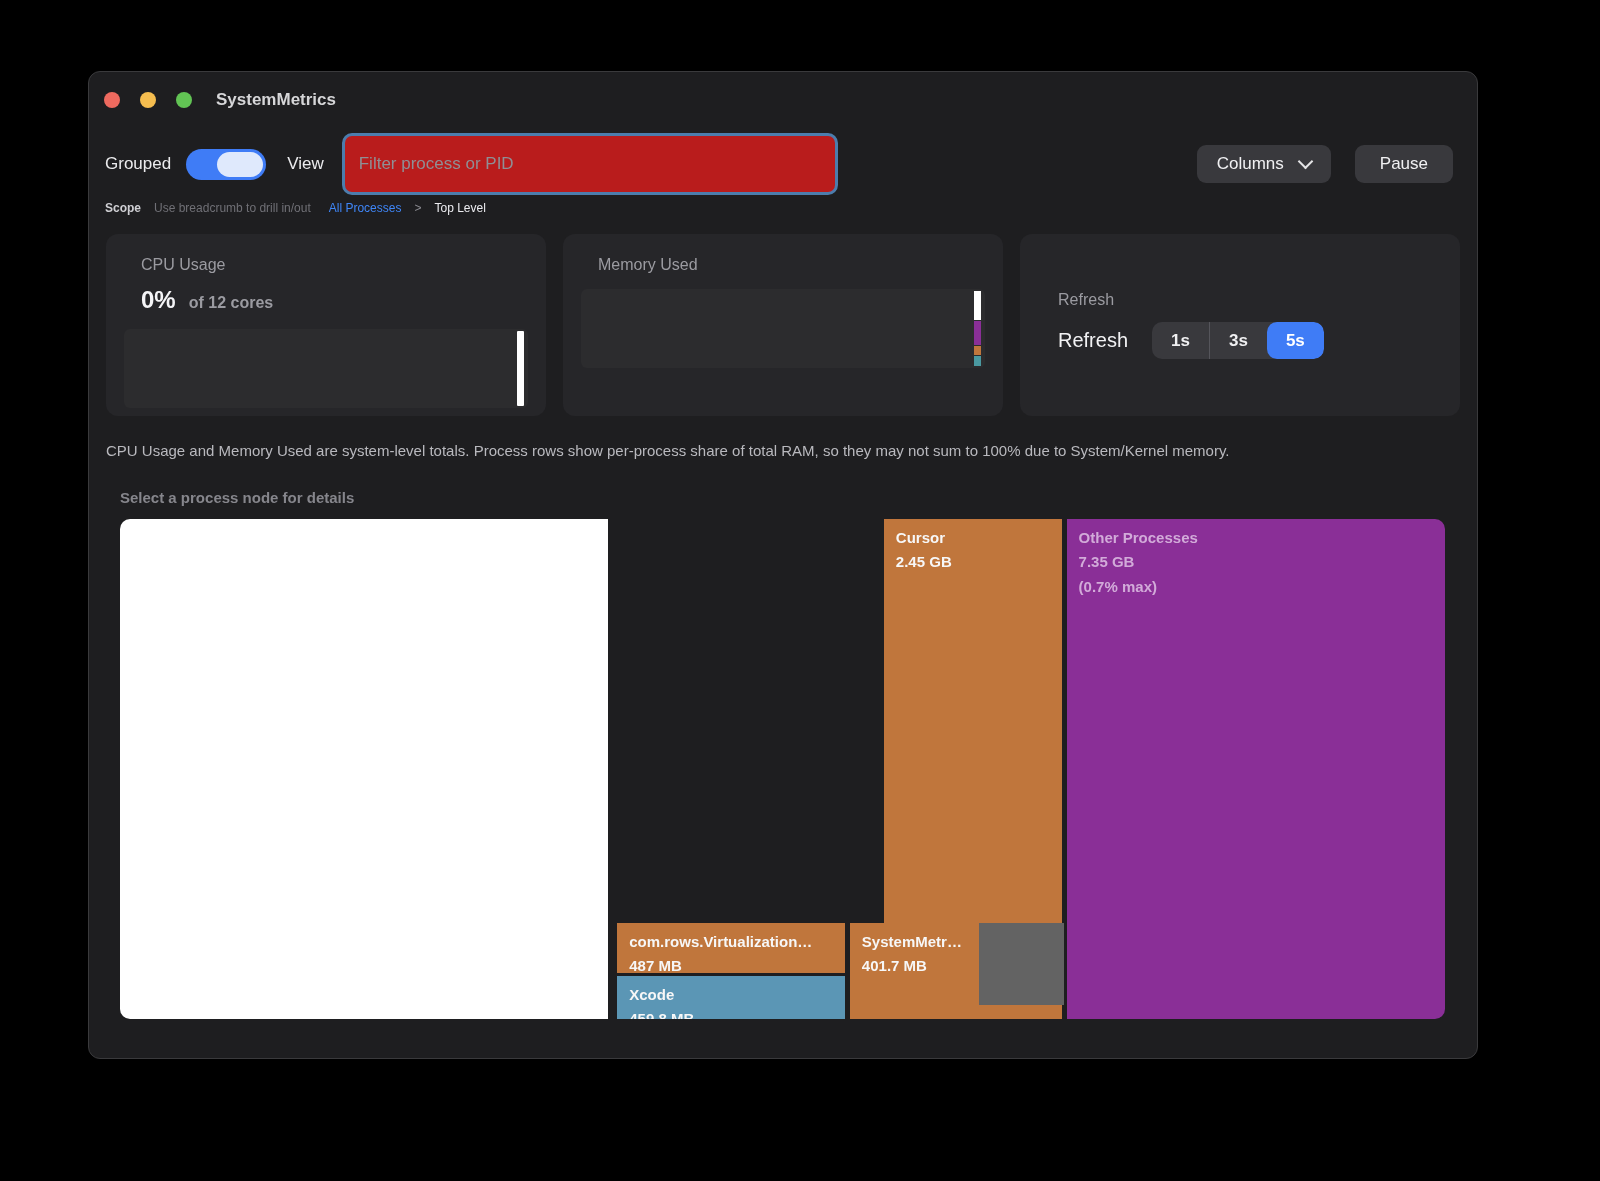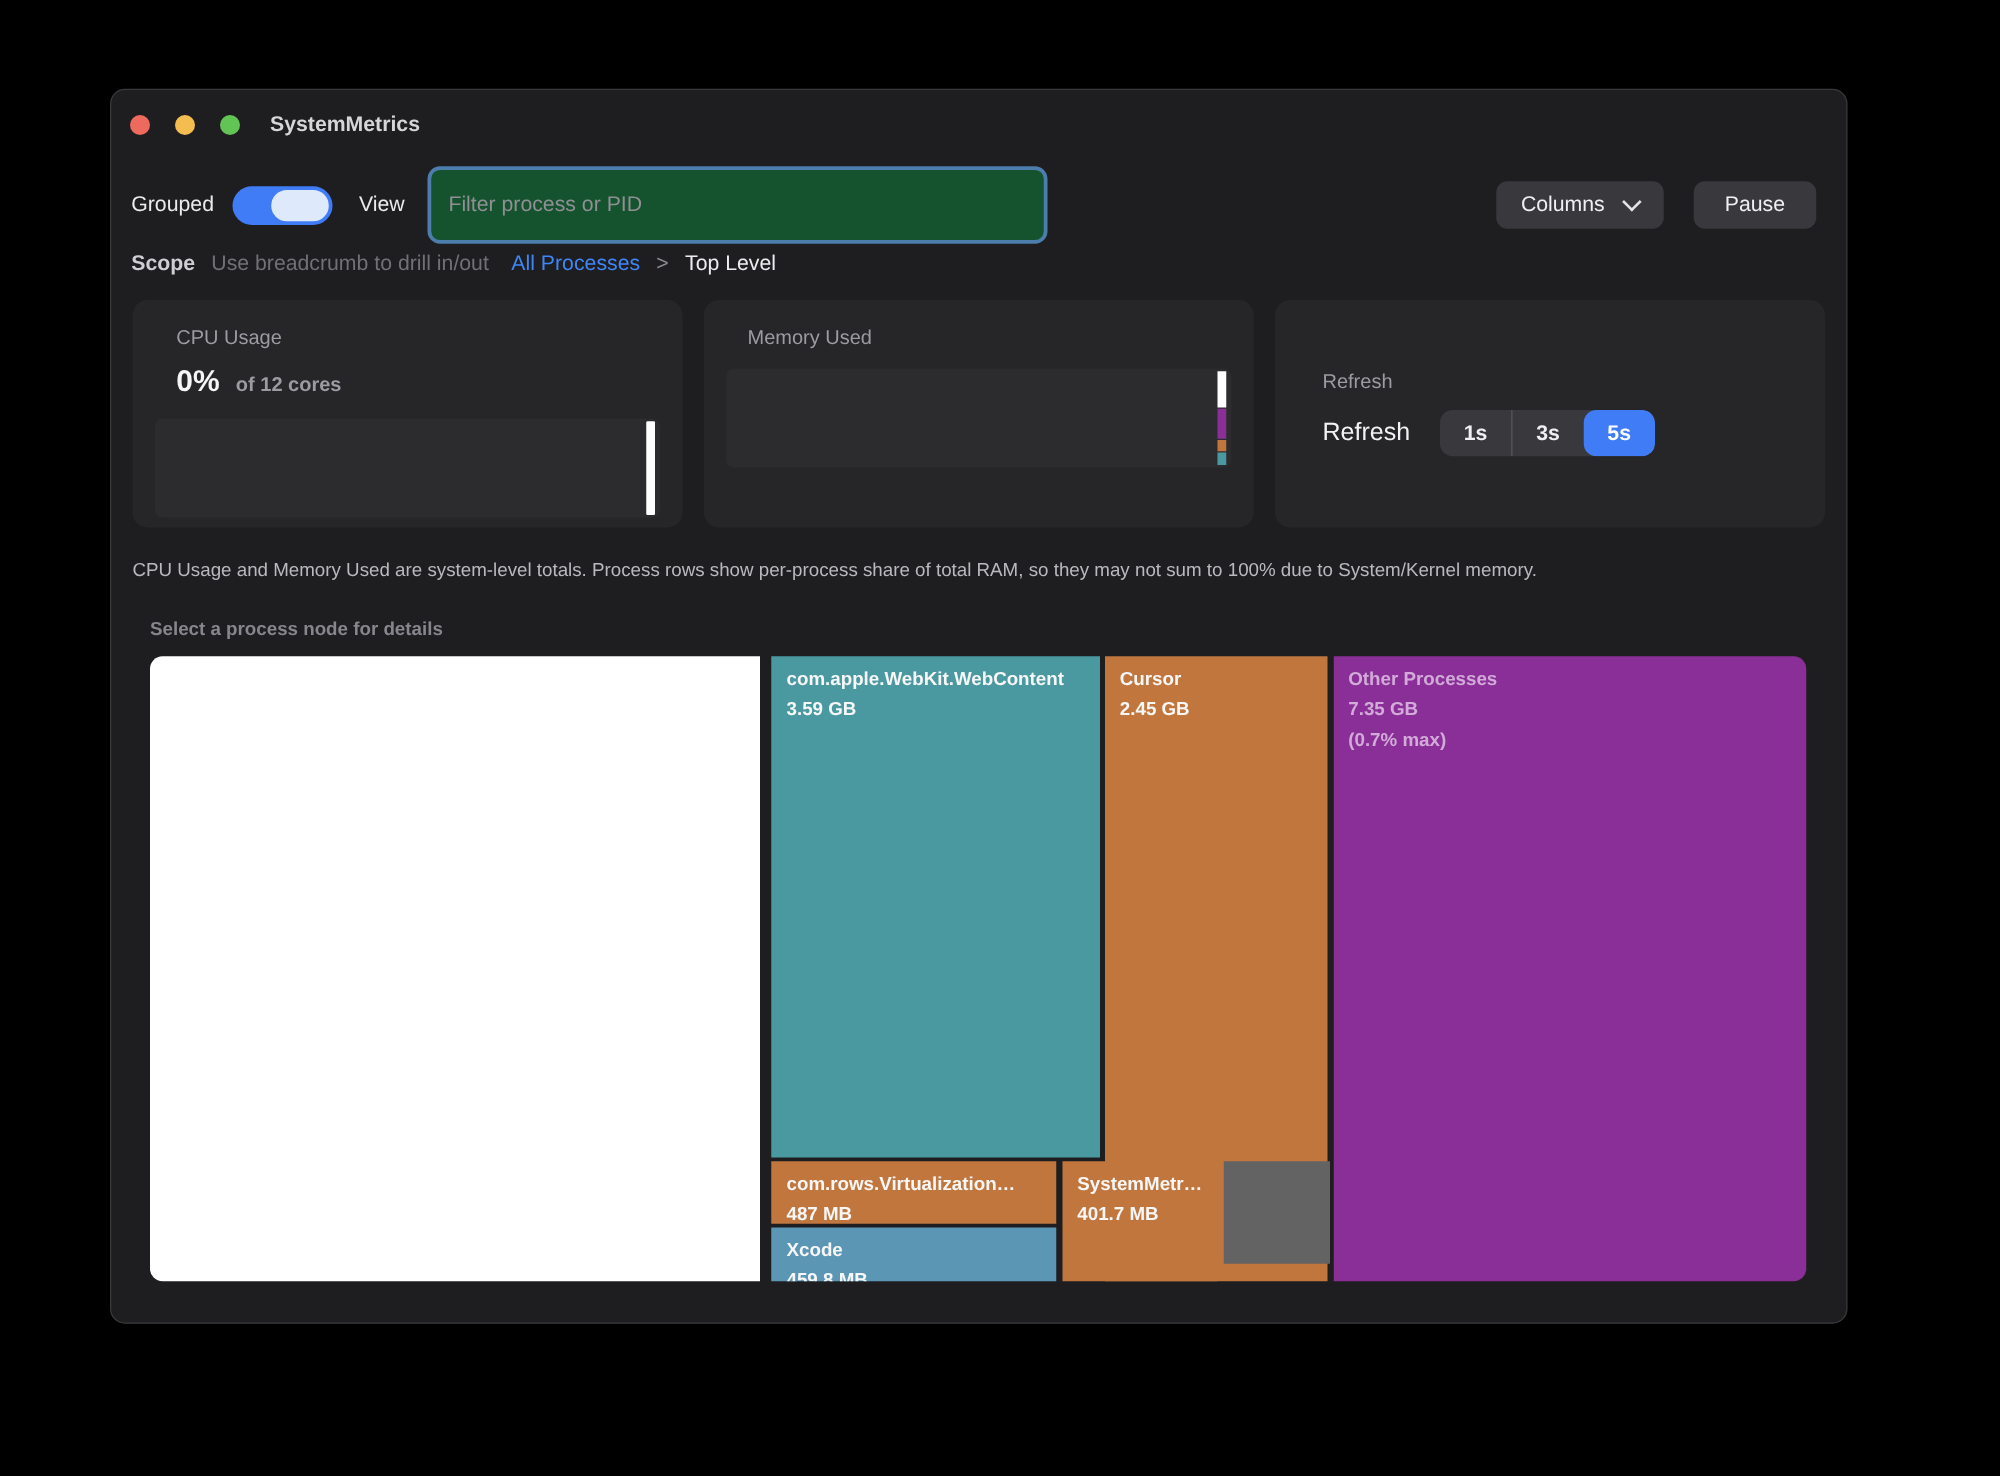--- a/index.html
+++ b/index.html
@@ -30,33 +30,33 @@
   .view-label{margin-left:21px;}
   .seg{display:flex;background:#39393d;border-radius:9px;overflow:hidden;height:38px;align-items:stretch;}
   .view-seg{margin-left:18px;}
   .seg-item{padding:0 22px;display:flex;align-items:center;font-size:17px;font-weight:600;color:#f0f0f2;cursor:pointer;white-space:nowrap;}
   .seg-item.selected{background:#3f7cf6;border-radius:9px;color:#fff;}
   .refresh-seg{height:37px;border-radius:10px;}
   .refresh-seg .seg-item{padding:0 19px;}
   .refresh-seg .seg-item:nth-child(2){border-left:1px solid #55555b;}
   .refresh-seg .seg-item.selected{border-radius:10px;border-left:none !important;}
   .filter{
-    margin-left:18px;width:462px;height:34px;background:#14532d;border:3px solid #4c7dad;
+    margin-left:18px;width:462px;height:34px;background:#b91c1c;border:3px solid #4c7dad;
     border-radius:10px;color:#e8e8ea;font-size:17px;padding:11px 14px;outline:none;
     font-family:"Liberation Sans","DejaVu Sans",sans-serif;flex:none;
   }
   .filter::placeholder{color:#8f8f95;}
   .btn{height:38px;background:#39393d;border-radius:9px;display:flex;align-items:center;justify-content:center;
        font-size:17px;color:#f0f0f2;padding:0 20px;cursor:pointer;white-space:nowrap;}
   .columns-btn{margin-left:auto;}
   .chev{display:inline-block;width:9px;height:9px;border-right:2.5px solid #e4e4e6;border-bottom:2.5px solid #e4e4e6;
         transform:rotate(45deg);margin-left:16px;margin-top:-5px;}
   .pause-btn{margin-left:24px;padding:0 25px;}
   
-  .scope-row{display:flex;align-items:center;margin:16px 16px 0;font-size:17px;gap:13px;}
+  .scope-row{display:flex;align-items:center;margin:16px 16px 0;font-size:12px;gap:13px;}
   .scope-label{font-weight:700;color:#cfcfd3;}
   .scope-hint{color:#707076;}
   .scope-link{color:#3f86f7;margin-left:5px;cursor:pointer;}
   .scope-sep{color:#8a8a90;}
   .scope-current{color:#ececf0;}
   
   .cards{display:flex;gap:17px;margin:19px 17px 0;}
   .card{flex:1;background:#262629;border-radius:12px;height:182px;box-sizing:border-box;padding:22px 18px 0;}
   .card-title{font-size:16px;color:#9b9ba1;margin-left:17px;display:block;}
   .card-value-row{margin:12px 0 0 17px;display:flex;align-items:baseline;gap:13px;}
@@ -153,24 +153,20 @@
       </div>
     </div>
   </div>
 
   <div class="note">CPU Usage and Memory Used are system-level totals. Process rows show per-process share of total RAM, so they may not sum to 100% due to System/Kernel memory.</div>
 
   <div class="tm-hint">Select a process node for details</div>
 
   <div class="treemap">
       <div class="tile round-left" style="left: 0%; top: 0%; width: calc(37% - 3px); height: calc(100% - 3px); background: rgb(255, 255, 255);"></div>
-      <div class="tile" style="left: 37.44%; top: 0%; width: calc(20% - 3px); height: calc(80.3% - 3px); background: rgb(74, 153, 161);">
-        <span class="tile-title">com.apple.WebKit.WebContent</span>
-        <span class="tile-value">3.59 GB</span>
-      </div>
       <div class="tile" style="left: 57.52%; top: 0%; width: calc(13.66% - 3px); height: calc(100% - 3px); background: rgb(192, 118, 60);">
         <span class="tile-title">Cursor</span>
         <span class="tile-value">2.45 GB</span>
       </div>
       <div class="tile round-right" style="left: 71.28%; top: 0%; width: calc(28.72% - 3px); height: calc(100% - 3px); background: rgb(138, 47, 151);">
         <span class="tile-title" style="color: rgb(210, 171, 217);">Other Processes</span>
         <span class="tile-value" style="color: rgb(210, 171, 217);">7.35 GB</span>
         <span class="tile-extra" style="color: rgb(210, 171, 217);">(0.7% max)</span>
       </div>
       <div class="tile" style="left: 37.44%; top: 80.3%; width: calc(17.37% - 3px); height: calc(10.6% - 3px); background: rgb(192, 118, 60);">

